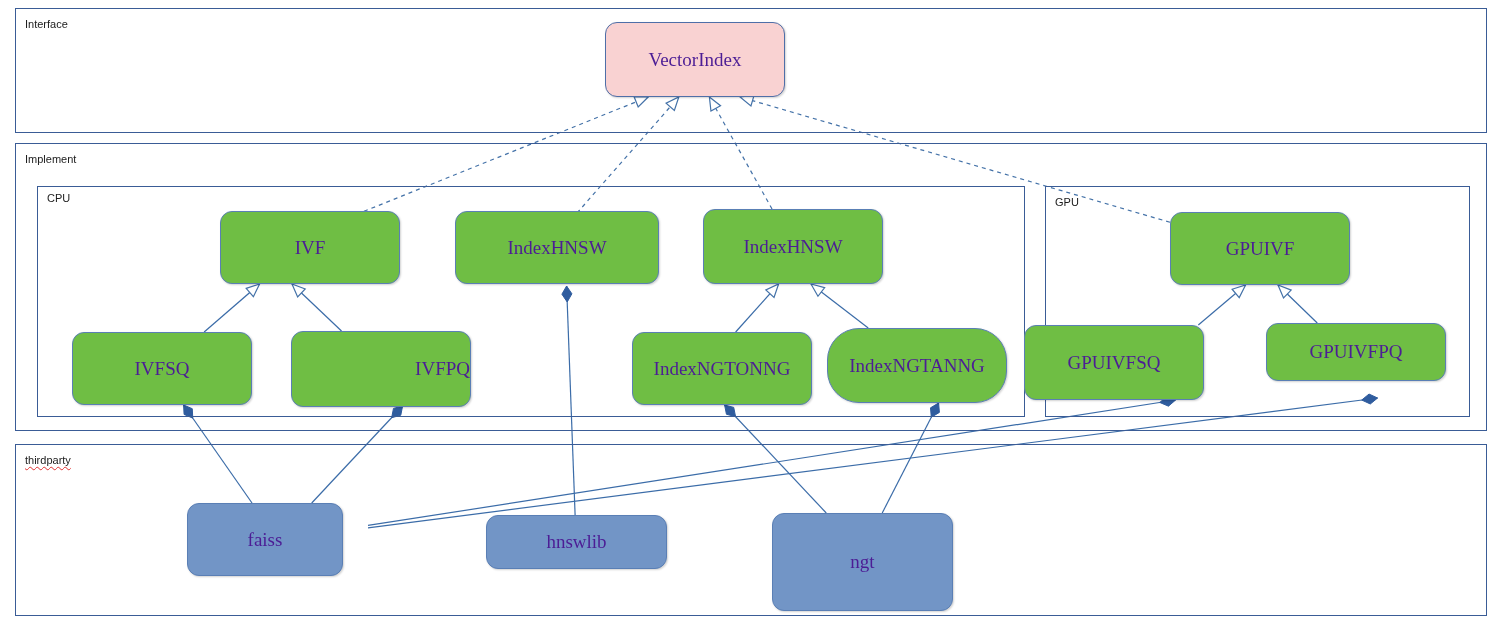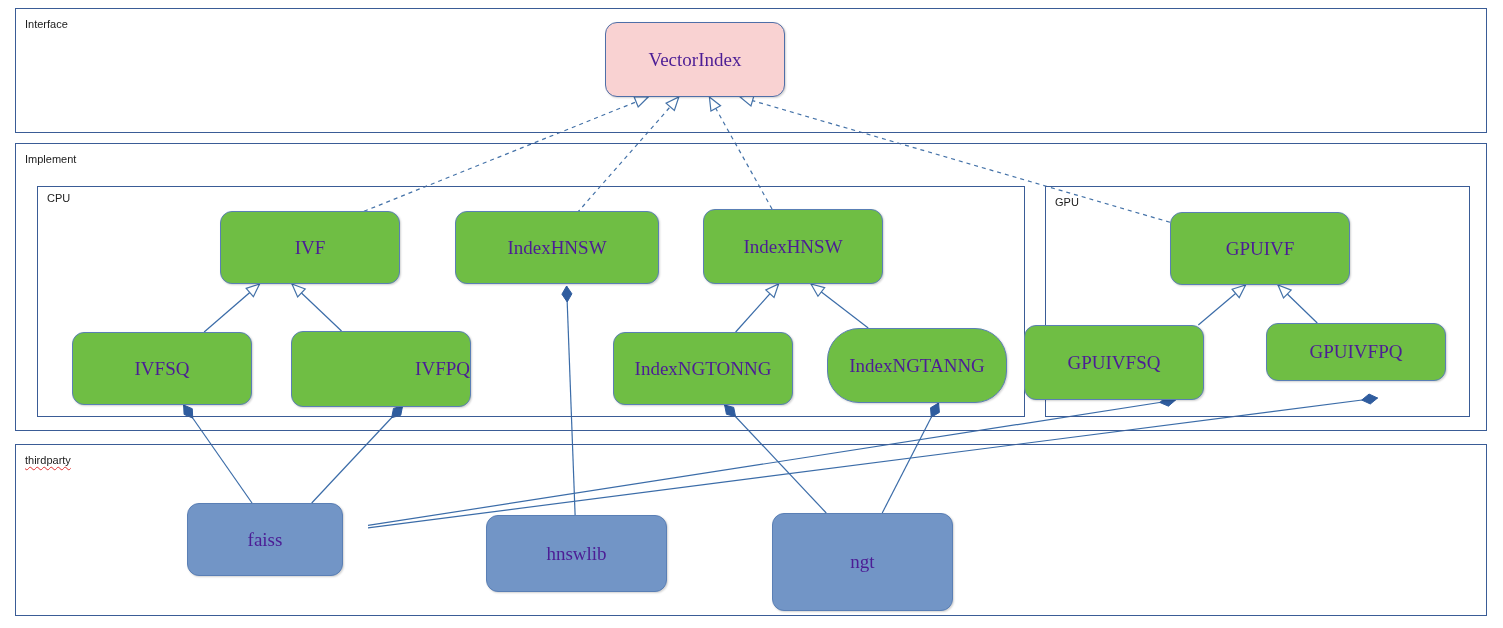--- a/index.html
+++ b/index.html
@@ -123,35 +123,35 @@
       </div>
       <div class="node impl" style="left: 1170px; top: 212px; width: 180px; height: 73px;">
         <span>GPUIVF</span>
       </div>
       <div class="node impl" style="left: 72px; top: 332px; width: 180px; height: 73px;">
         <span>IVFSQ</span>
       </div>
       <div class="node impl" style="left: 291px; top: 331px; width: 180px; height: 76px; justify-content: flex-end;">
         <span>IVFPQ</span>
       </div>
-      <div class="node impl" style="left: 613px; top: 332px; width: 180px; height: 73px;">
+      <div class="node impl" style="left: 632px; top: 332px; width: 180px; height: 73px;">
         <span>IndexNGTONNG</span>
       </div>
       <div class="node impl" style="left: 827px; top: 328px; width: 180px; height: 75px; border-radius: 32px;">
         <span>IndexNGTANNG</span>
       </div>
       <div class="node impl" style="left: 1024px; top: 325px; width: 180px; height: 75px;">
         <span>GPUIVFSQ</span>
       </div>
       <div class="node impl" style="left: 1266px; top: 323px; width: 180px; height: 58px;">
         <span>GPUIVFPQ</span>
       </div>
       <div class="node third" style="left: 187px; top: 503px; width: 156px; height: 73px;">
         <span>faiss</span>
       </div>
-      <div class="node third" style="left: 486px; top: 515px; width: 181px; height: 77px; text-align: center;">
+      <div class="node third" style="left: 486px; top: 515px; width: 181px; height: 54px; text-align: center;">
         <span>hnswlib</span>
       </div>
       <div class="node third" style="left: 772px; top: 513px; width: 181px; height: 98px;">
         <span>ngt</span>
       </div>
     </div>
 </div>
 
 </body></html>

